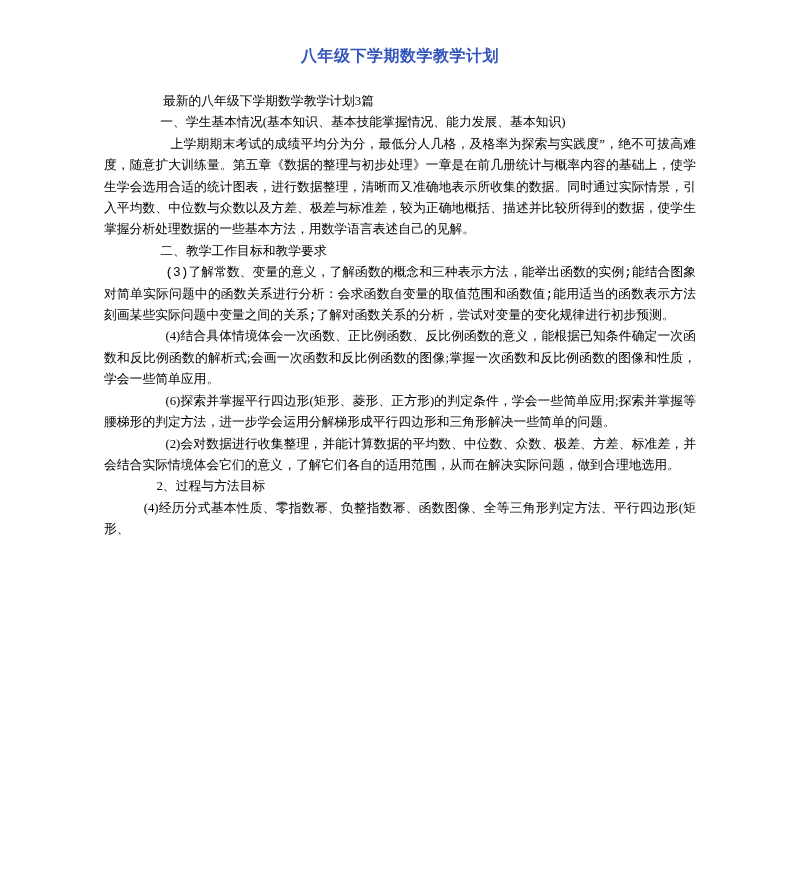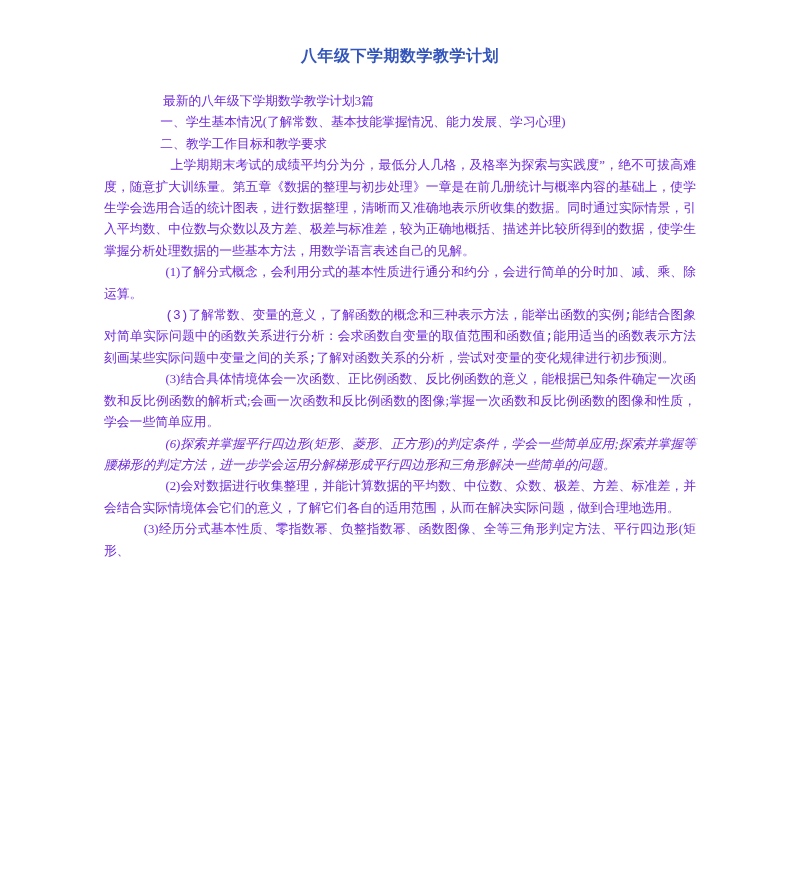--- a/index.html
+++ b/index.html
@@ -33,25 +33,25 @@
   .doc-body p {
     margin: 0;
     padding: 0;
   }
 </style>
 </head>
 <body>
 
 <div class="page" style="background: rgb(255, 255, 255);">
   <h1 class="doc-title" style="color: rgb(51, 85, 187);">八年级下学期数学教学计划</h1>
-  <div class="doc-body" style="color: #6d28d9;">
+  <div class="doc-body" style="color: #000000;">
       <p style="text-indent: 4.6em;">最新的八年级下学期数学教学计划3篇</p>
-      <p style="text-indent: 4.4em;">一、学生基本情况(了解常数、基本技能掌握情况、能力发展、学习心理)</p>
+      <p style="text-indent: 4.4em;">一、学生基本情况(基本知识、基本技能掌握情况、能力发展、基本知识)</p>
+      <p style="text-indent: 5.2em;">上学期期末考试的成绩平均分为分，最低分人几格，及格率为探索与实践度”，绝不可拔高难度，随意扩大训练量。第五章《数据的整理与初步处理》一章是在前几册统计与概率内容的基础上，使学生学会选用合适的统计图表，进行数据整理，清晰而又准确地表示所收集的数据。同时通过实际情景，引入平均数、中位数与众数以及方差、极差与标准差，较为正确地概括、描述并比较所得到的数据，使学生掌握分析处理数据的一些基本方法，用数学语言表述自己的见解。</p>
       <p style="text-indent: 4.4em;">二、教学工作目标和教学要求</p>
-      <p style="text-indent: 5.2em;">上学期期末考试的成绩平均分为分，最低分人几格，及格率为探索与实践度”，绝不可拔高难度，随意扩大训练量。第五章《数据的整理与初步处理》一章是在前几册统计与概率内容的基础上，使学生学会选用合适的统计图表，进行数据整理，清晰而又准确地表示所收集的数据。同时通过实际情景，引入平均数、中位数与众数以及方差、极差与标准差，较为正确地概括、描述并比较所得到的数据，使学生掌握分析处理数据的一些基本方法，用数学语言表述自己的见解。</p>
-      <p style="text-indent: 4.8em;">(1)了解分式概念，会利用分式的基本性质进行通分和约分，会进行简单的分时加、减、乘、除运算。</p>
       <p style="text-indent: 4.8em; font-family: Liberation Mono, monospace;">(3)了解常数、变量的意义，了解函数的概念和三种表示方法，能举出函数的实例;能结合图象对简单实际问题中的函数关系进行分析：会求函数自变量的取值范围和函数值;能用适当的函数表示方法刻画某些实际问题中变量之间的关系;了解对函数关系的分析，尝试对变量的变化规律进行初步预测。</p>
-      <p style="text-indent: 4.8em;">(3)结合具体情境体会一次函数、正比例函数、反比例函数的意义，能根据已知条件确定一次函数和反比例函数的解析式;会画一次函数和反比例函数的图像;掌握一次函数和反比例函数的图像和性质，学会一些简单应用。</p>
-      <p style="text-indent: 4.8em; font-style: italic;">(6)探索并掌握平行四边形(矩形、菱形、正方形)的判定条件，学会一些简单应用;探索并掌握等腰梯形的判定方法，进一步学会运用分解梯形成平行四边形和三角形解决一些简单的问题。</p>
+      <p style="text-indent: 4.8em;">(4)结合具体情境体会一次函数、正比例函数、反比例函数的意义，能根据已知条件确定一次函数和反比例函数的解析式;会画一次函数和反比例函数的图像;掌握一次函数和反比例函数的图像和性质，学会一些简单应用。</p>
+      <p style="text-indent: 4.8em;">(6)探索并掌握平行四边形(矩形、菱形、正方形)的判定条件，学会一些简单应用;探索并掌握等腰梯形的判定方法，进一步学会运用分解梯形成平行四边形和三角形解决一些简单的问题。</p>
       <p style="text-indent: 4.8em;">(2)会对数据进行收集整理，并能计算数据的平均数、中位数、众数、极差、方差、标准差，并会结合实际情境体会它们的意义，了解它们各自的适用范围，从而在解决实际问题，做到合理地选用。</p>
-      <p style="text-indent: 3.1em;">(3)经历分式基本性质、零指数幂、负整指数幂、函数图像、全等三角形判定方法、平行四边形(矩形、</p>
+      <p style="text-indent: 4.1em;">2、过程与方法目标</p>
+      <p style="text-indent: 3.1em;">(4)经历分式基本性质、零指数幂、负整指数幂、函数图像、全等三角形判定方法、平行四边形(矩形、</p>
     </div>
 </div>
 
 </body></html>

